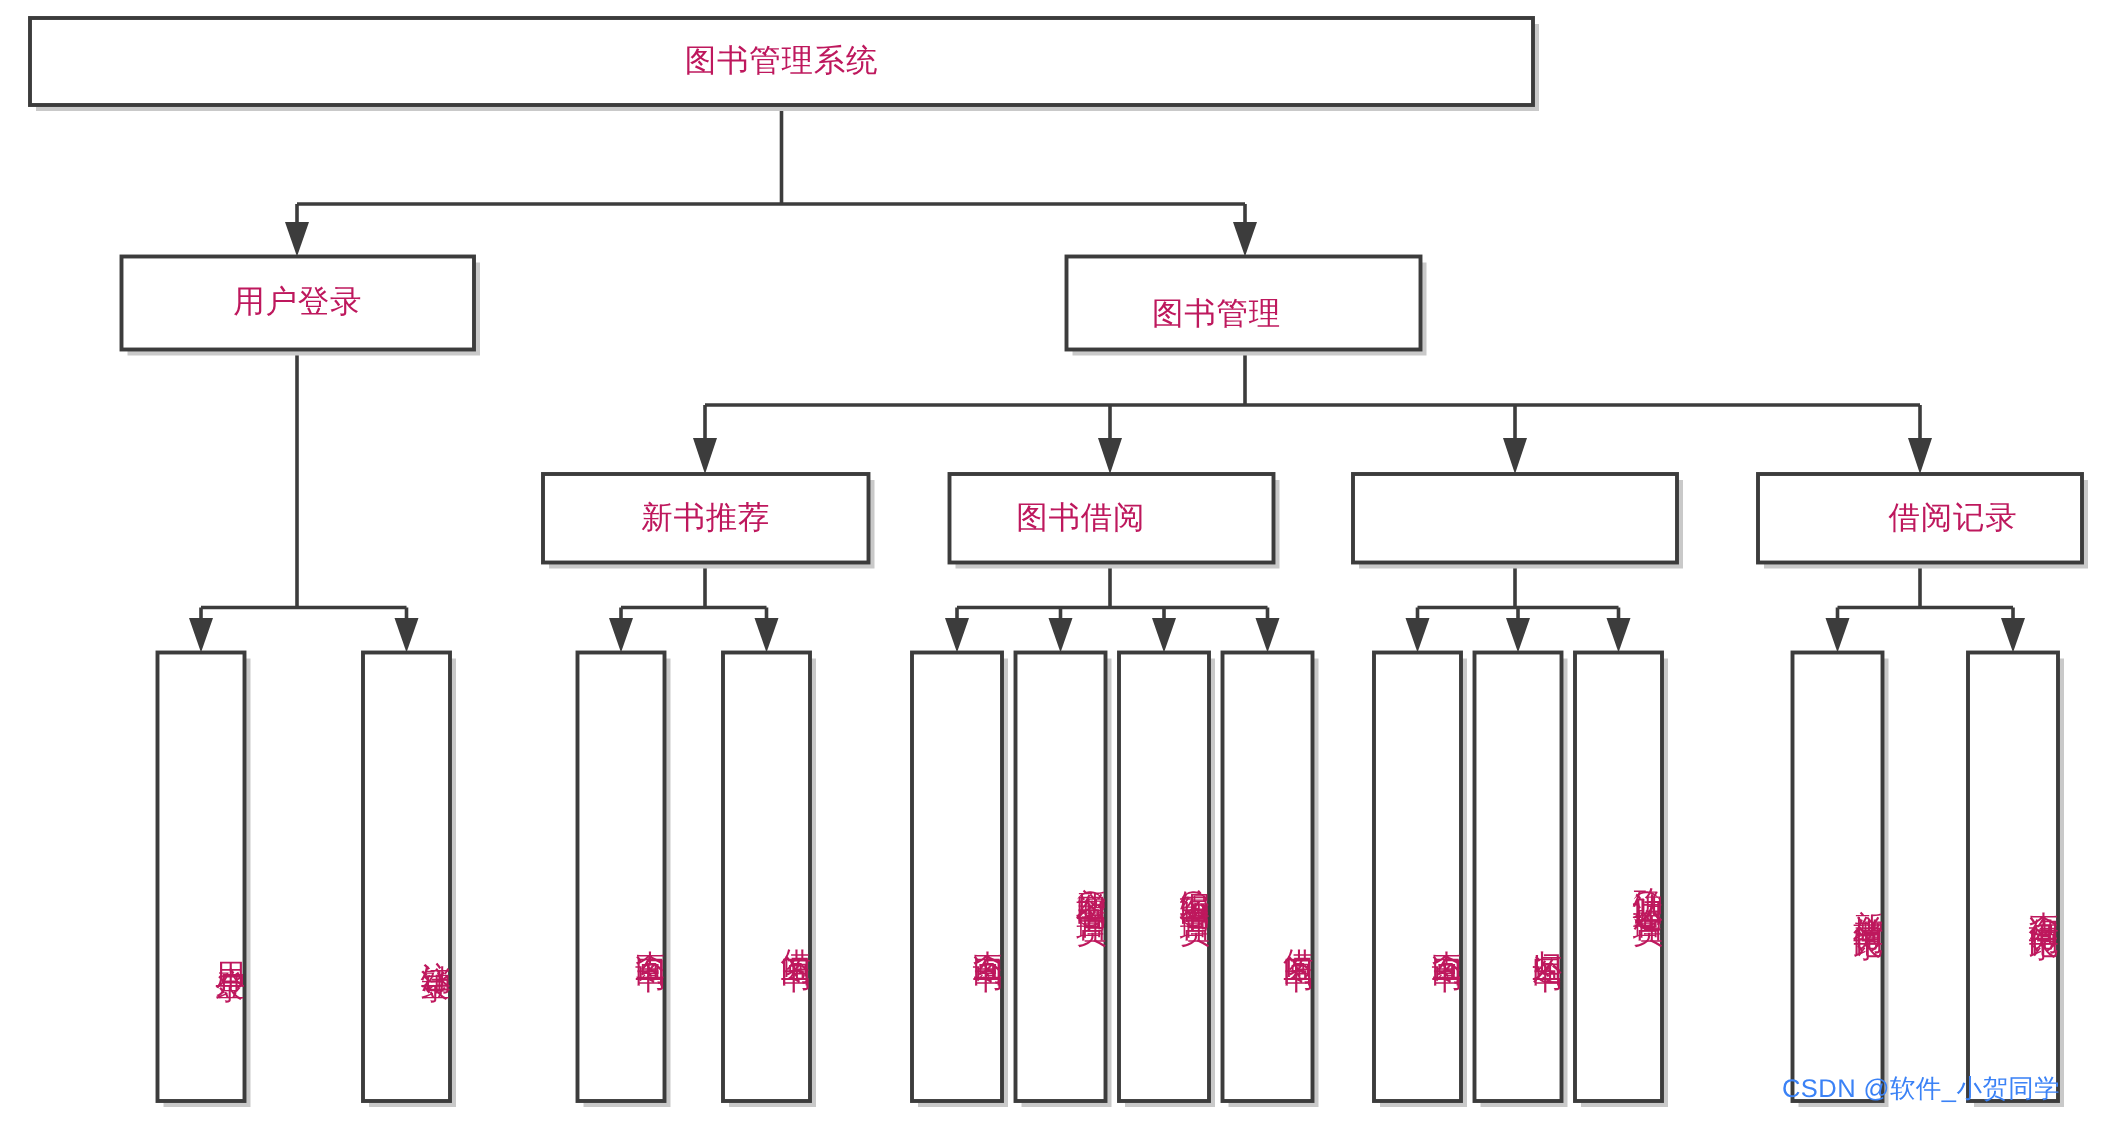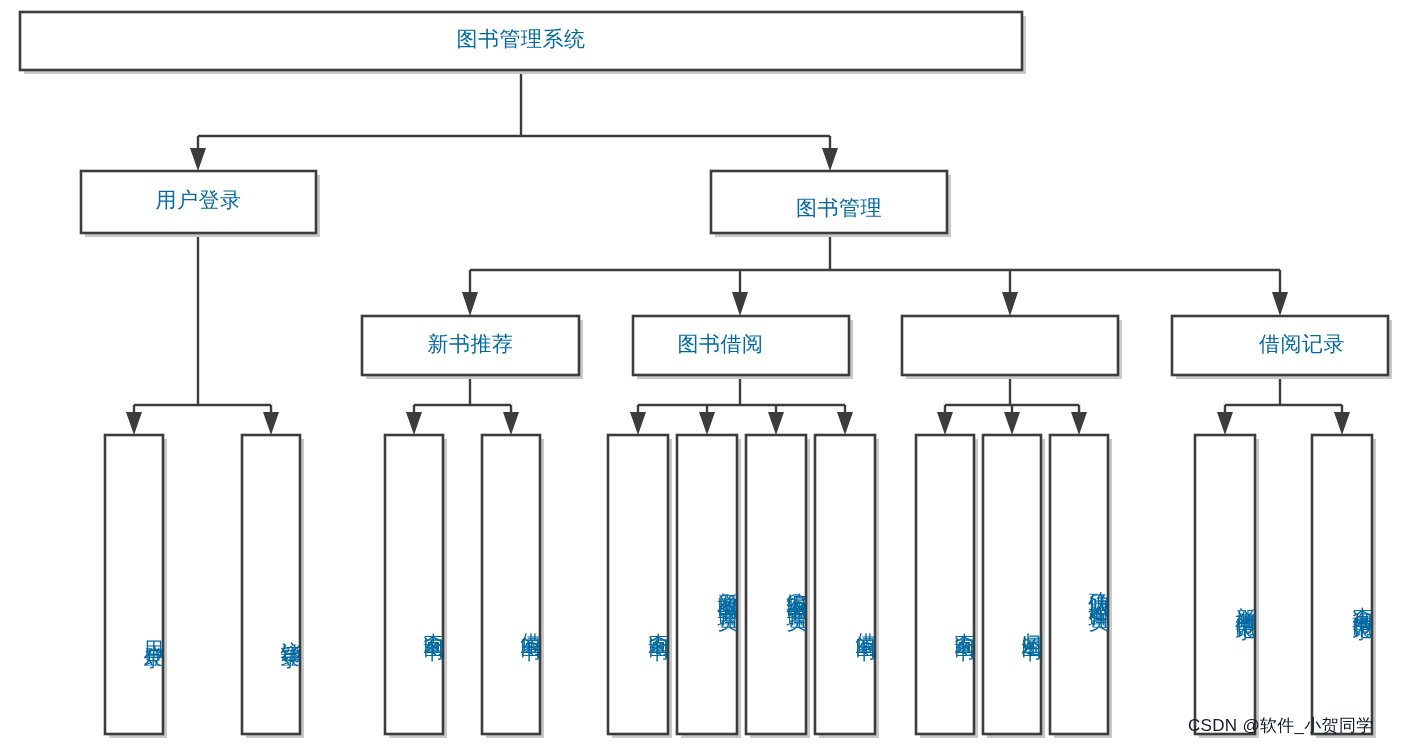--- a/index.html
+++ b/index.html
@@ -43,22 +43,22 @@
   }
   .arrow-head {
     fill: #3c3c3c;
     stroke: none;
   }
   .node-label {
     position: absolute;
     display: flex;
     align-items: center;
     justify-content: center;
-    color: #0369a1;
-    font-family: Liberation Mono, monospace;
+    color: #be185d;
+    font-family: Liberation Sans, sans-serif;
     pointer-events: none;
     box-sizing: border-box;
     border-radius: 26px;
   }
   .node-label.horizontal {
     font-size: 21px;
     letter-spacing: 0.5px;
     line-height: 1.1;
   }
   .node-label.vertical {
@@ -73,21 +73,21 @@
   }
   .node-label.vertical.tall {
     align-items: flex-start;
     padding-top: 4px;
   }
   .watermark {
     position: absolute;
     left: 1188px;
     top: 714px;
     font-size: 17px;
-    color: #0f172a;
+    color: #3b82f6;
     font-family: "Liberation Sans", "DejaVu Sans", sans-serif;
     white-space: nowrap;
     letter-spacing: 0.3px;
   }
 </style>
 </head>
 <body>
 
 <div id="diagram-root">
 
@@ -203,21 +203,21 @@
       <rect class="node-shadow" x="1199" y="439" width="60" height="299"></rect>
       <rect class="node-box" x="1195" y="435" width="60" height="299"></rect>
       <rect class="node-shadow" x="1316" y="439" width="60" height="299"></rect>
       <rect class="node-box" x="1312" y="435" width="60" height="299"></rect>
     </g>
   </svg>
 
   <div class="node-label horizontal" style="left:20px; top:12px; width:1002px; height:58px;">图书管理系统</div>
 
   <div class="node-label horizontal" style="left:81px; top:171px; width:235px; height:62px;">用户登录</div>
-  <div class="node-label horizontal" style="left:721px; top:171px; width:236px; height:78px;">图书管理</div>
+  <div class="node-label horizontal" style="left:693px; top:171px; width:236px; height:78px;">图书管理</div>
 
   <div class="node-label horizontal" style="left:362px; top:316px; width:217px; height:59px;">新书推荐</div>
   <div class="node-label horizontal" style="left:633px; top:316px; width:175px; height:59px;">图书借阅</div>
   <div class="node-label horizontal" style="left:1172px; top:316px; width:260px; height:59px;">借阅记录</div>
 
   <div class="node-label vertical" style="left:105px; top:522px; width:58px; height:212px;">用户登录</div>
   <div class="node-label vertical" style="left:242px; top:522px; width:58px; height:212px;">注销登录</div>
   <div class="node-label vertical" style="left:385px; top:505px; width:58px; height:229px;">查询图书</div>
   <div class="node-label vertical" style="left:482px; top:505px; width:58px; height:229px;">借阅图书</div>
 

